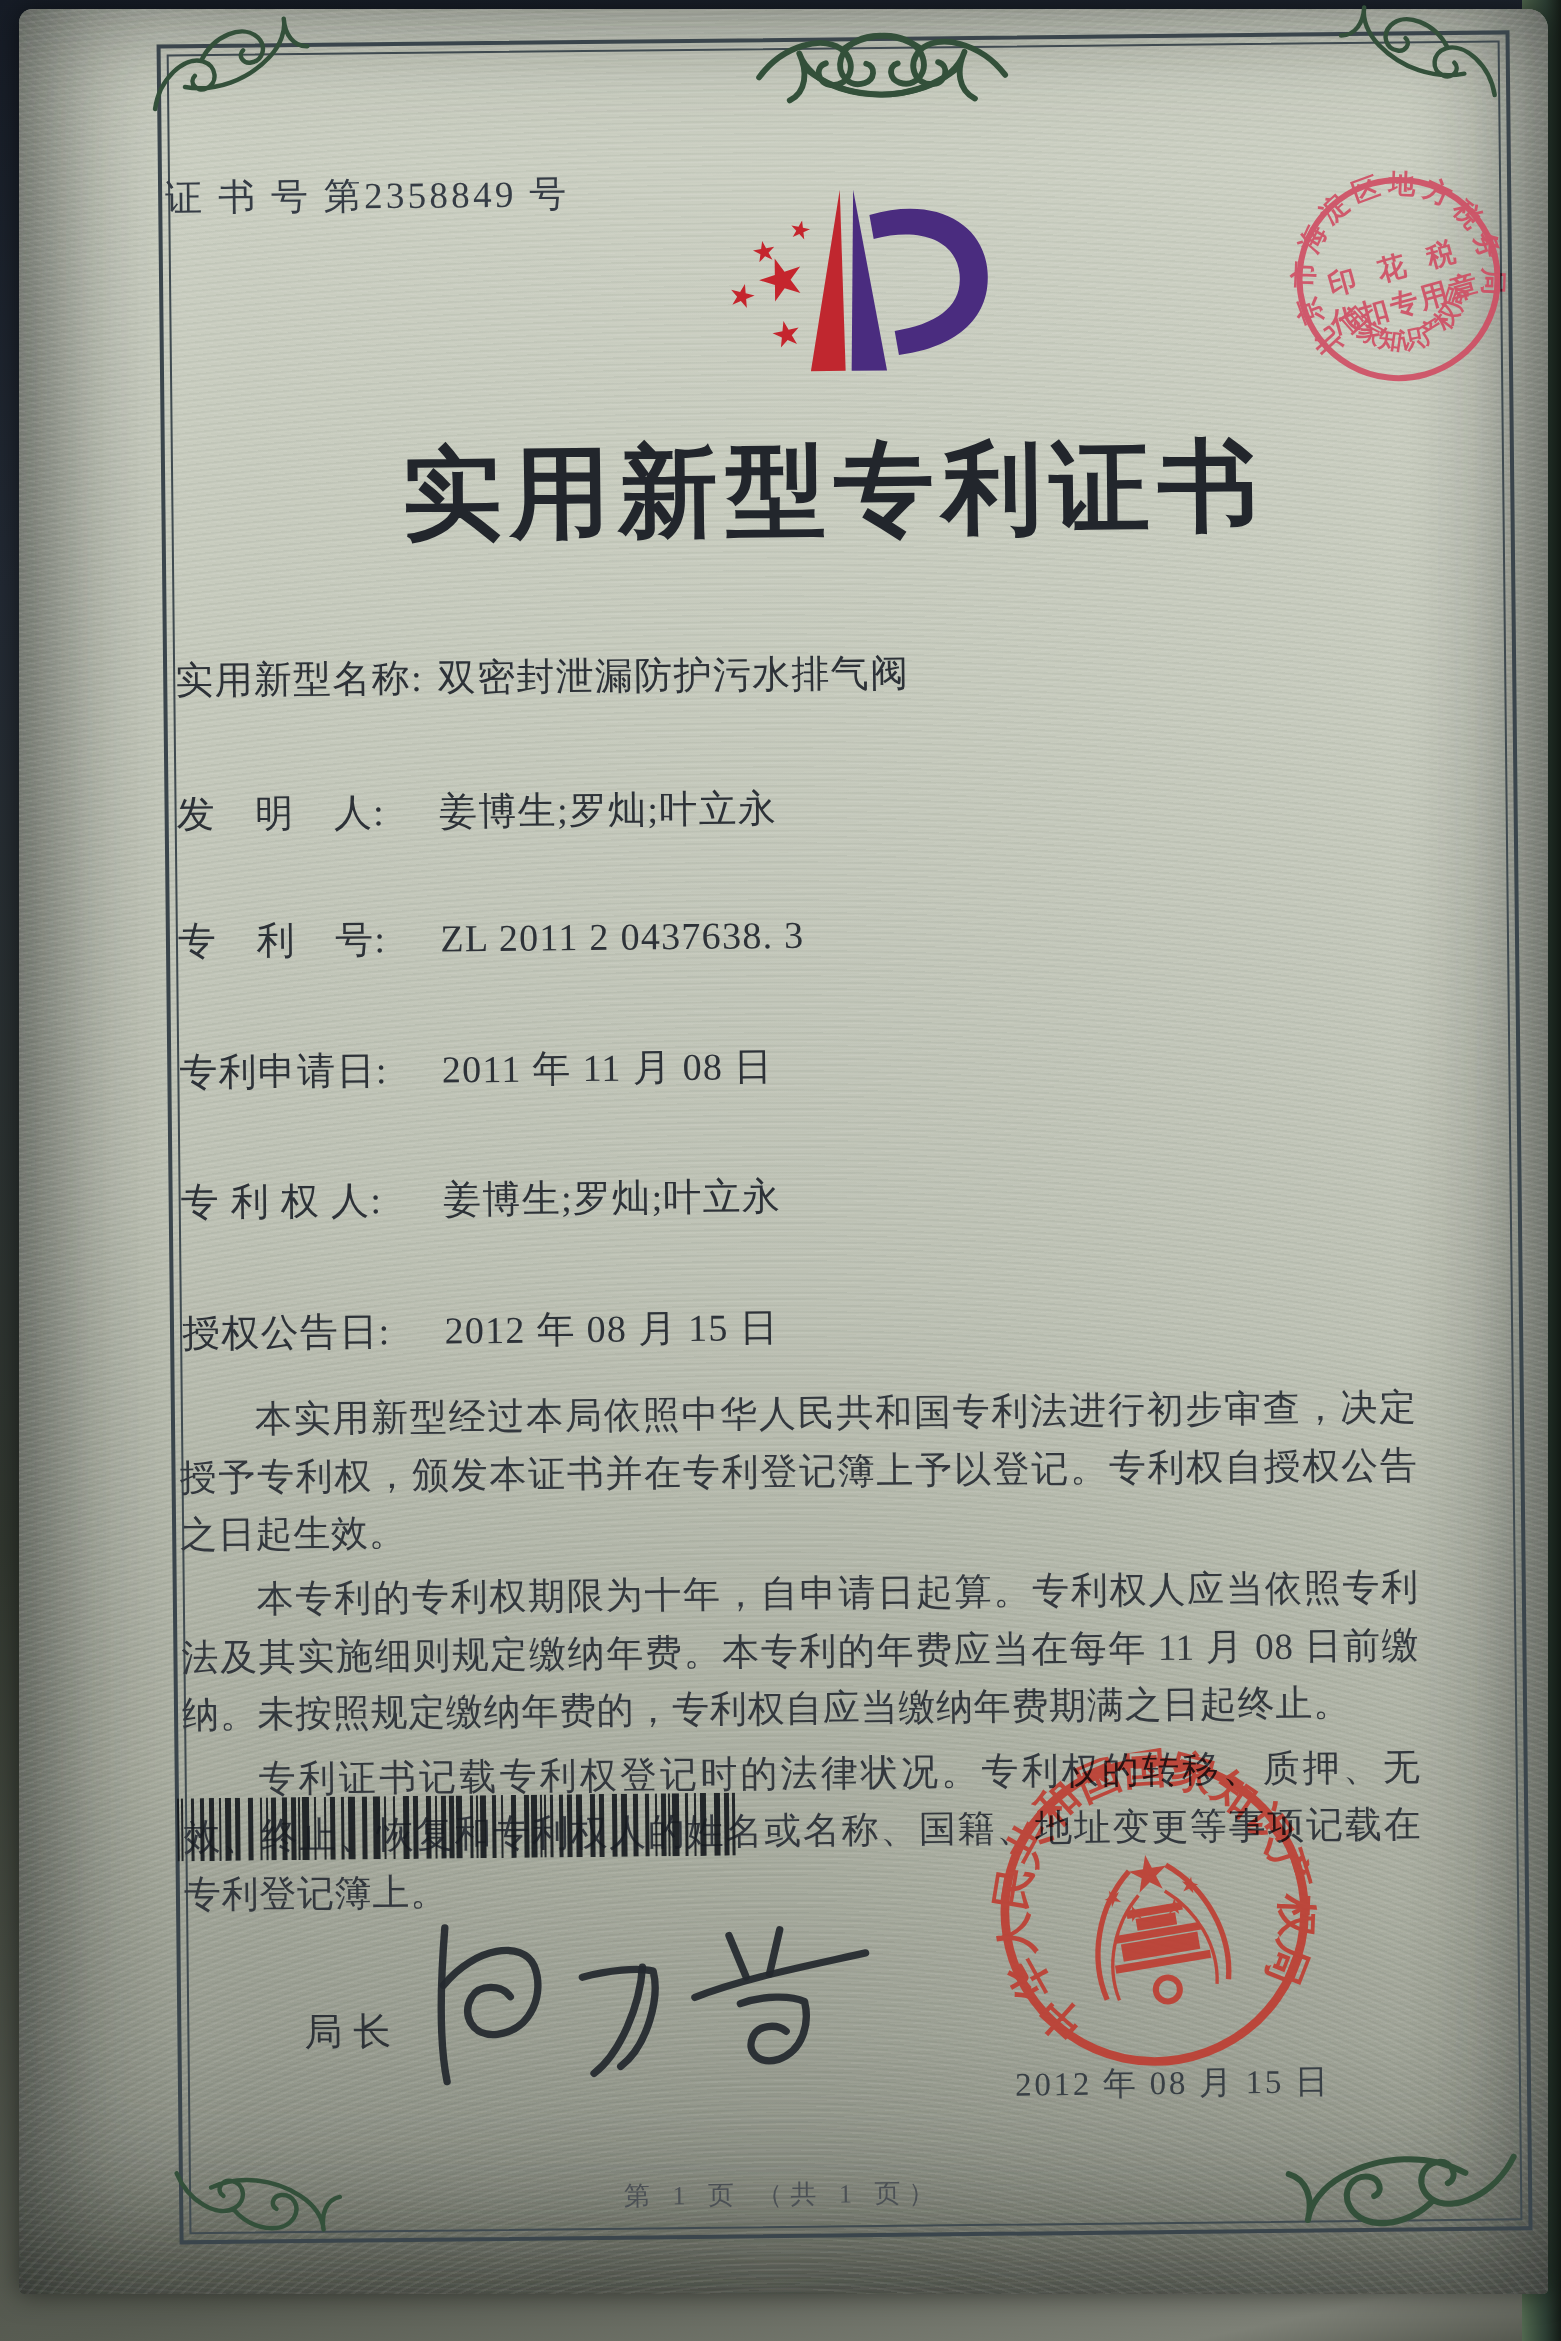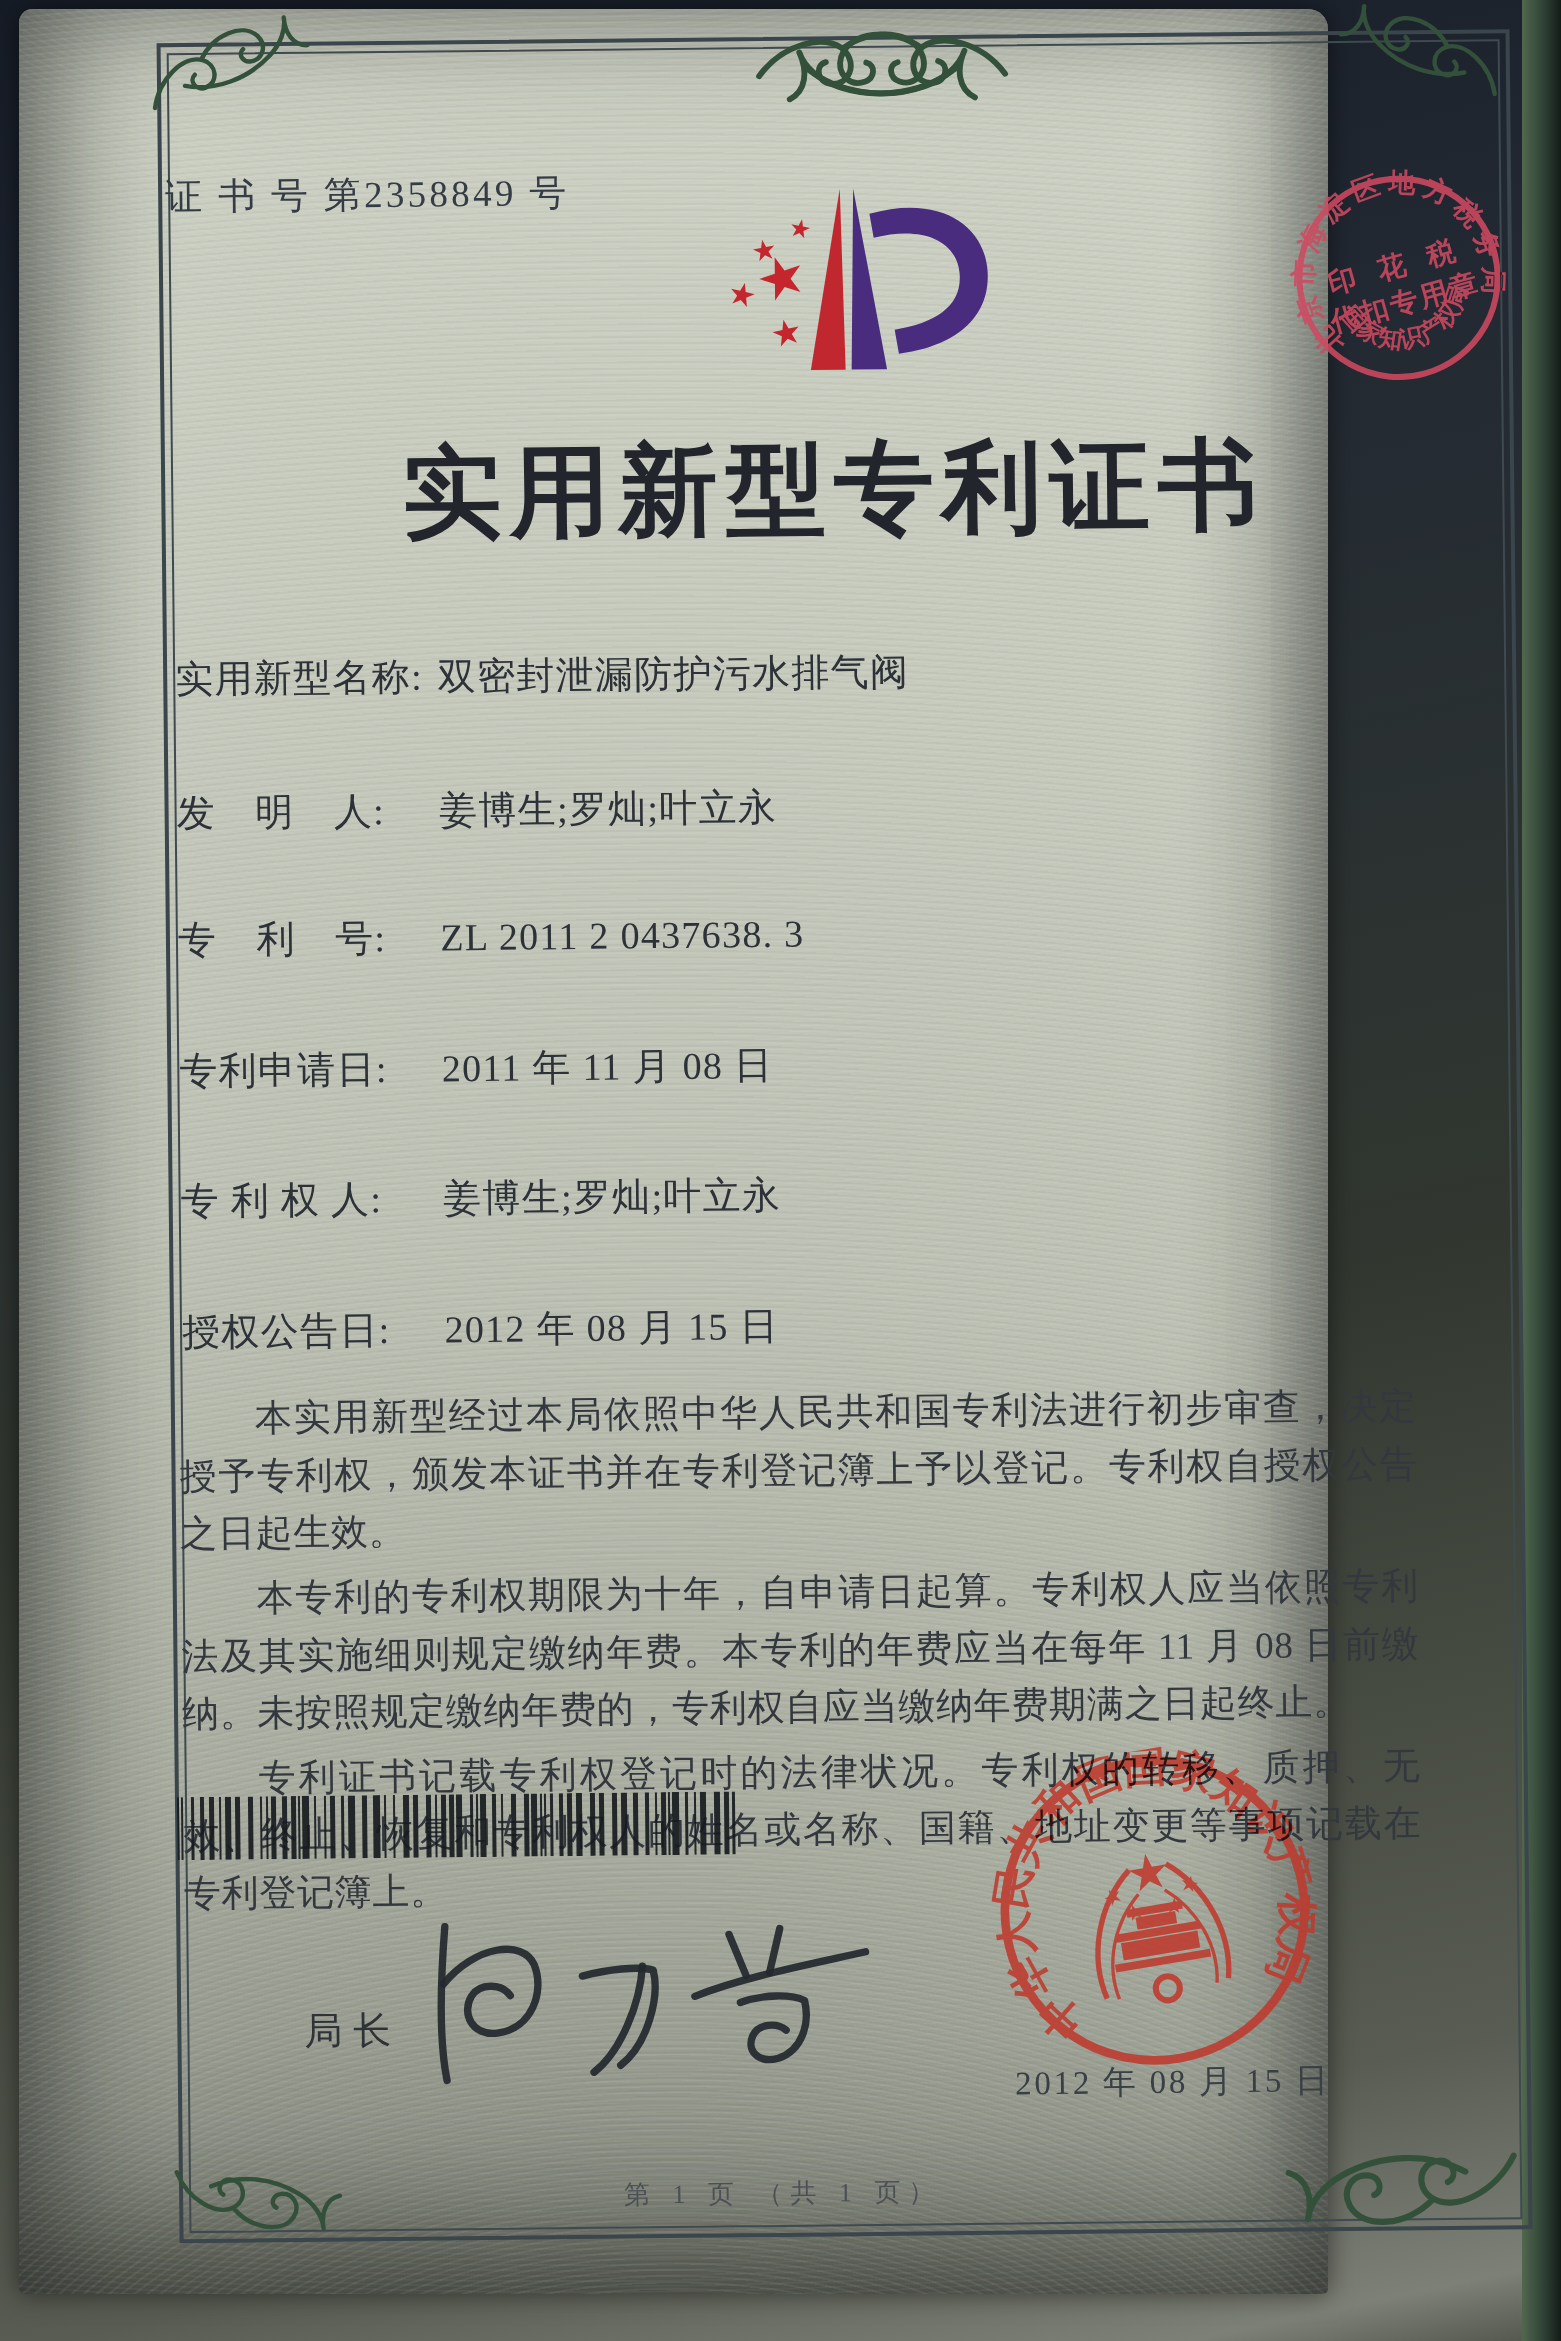--- a/index.html
+++ b/index.html
@@ -4,27 +4,26 @@
 <style>
   html,body{margin:0;padding:0;}
   body{
     width:1561px;height:2342px;position:relative;overflow:hidden;
     background:linear-gradient(168deg,#161c26 0%,#222933 22%,#31372f 58%,#585c52 88%,#7d8076 97%,#50534a 100%);
     font-family:"Liberation Serif","DejaVu Serif",serif;
   }
   .edge-right{position:absolute;top:0;right:0;width:39px;height:100%;
     background:linear-gradient(90deg,#51684f,#2c3e33 60%,#141b16);}
   .paper{
-    position:absolute;left:18.7px;top:9.4px;width:1265px;height:2285px;
+    position:absolute;left:18.7px;top:9.4px;width:1529px;height:2285px;
     background:linear-gradient(186deg,#cdd1c4 0%,#c6cabd 30%,#bdc1b4 55%,#a8ac9f 78%,#8d9186 94%,#7c8074 100%);
     border-radius:13.4px 20px 5.3px 5.3px;
     box-shadow:inset 0 0 134px rgba(25,30,25,.35), inset -60px 0 107px -40px rgba(22,26,30,.40),
                inset 80px 0 120px -53px rgba(22,26,30,.38), inset 0 -107px 160px -40px rgba(35,38,32,.45),
                0 0 27px rgba(0,0,0,.5);
-    padding-left:44px;
   }
   .paper::before{content:"";position:absolute;inset:0;border-radius:inherit;pointer-events:none;
     background:
       repeating-radial-gradient(ellipse 1003px 635px at 50% 112%, rgba(250,252,244,.06) 0 2px, rgba(40,60,45,.045) 4px 6px, transparent 6px 10px),
       repeating-radial-gradient(ellipse 1136px 702px at 42% -14%, rgba(250,252,244,.045) 0 2px, transparent 4px 8.7px);
   }
   .content{position:absolute;inset:0;transform:rotate(-0.6deg);transform-origin:50% 45%;}
   .frame{position:absolute;left:148px;top:29px;width:1345px;height:2192px;border:4px solid #3a454c;}
   .frame::after{content:"";position:absolute;inset:6px;border:2px solid #3f4a50;}
   .ornaments{position:absolute;left:0;top:0;pointer-events:none;}

